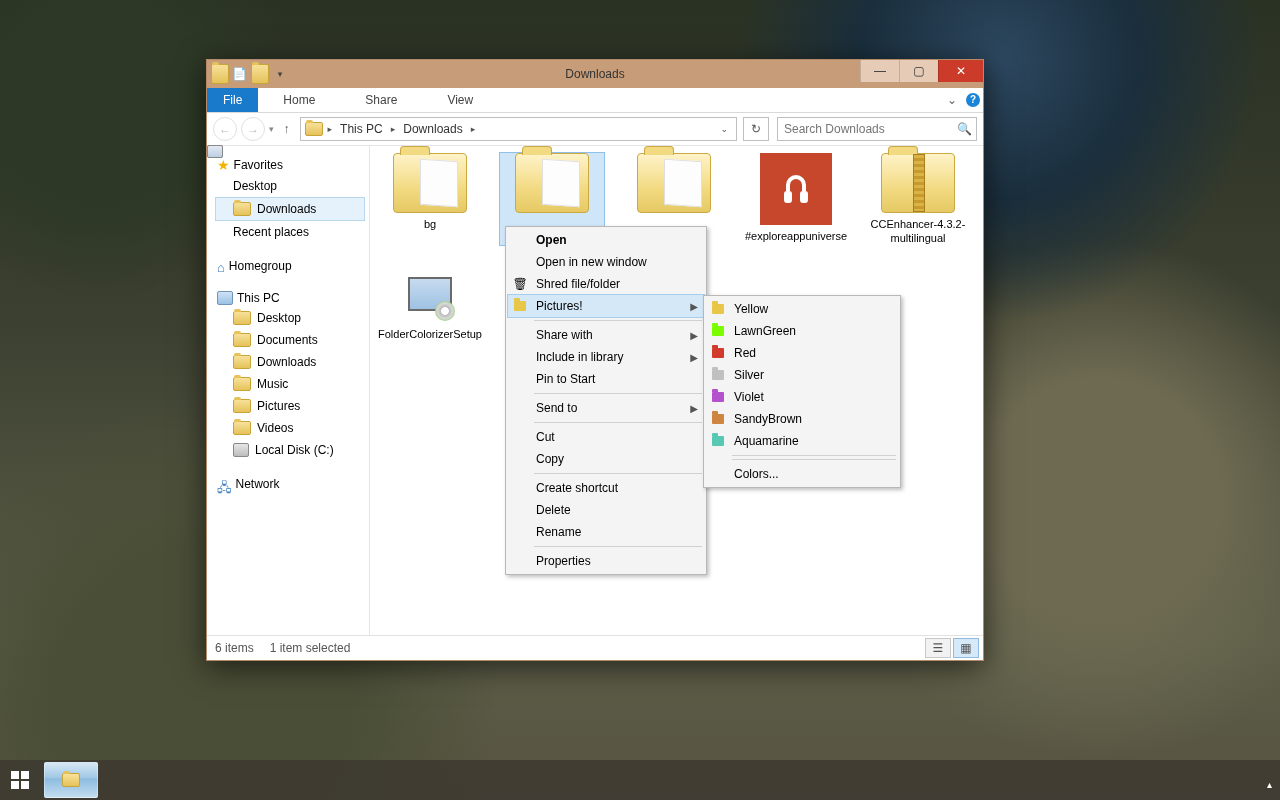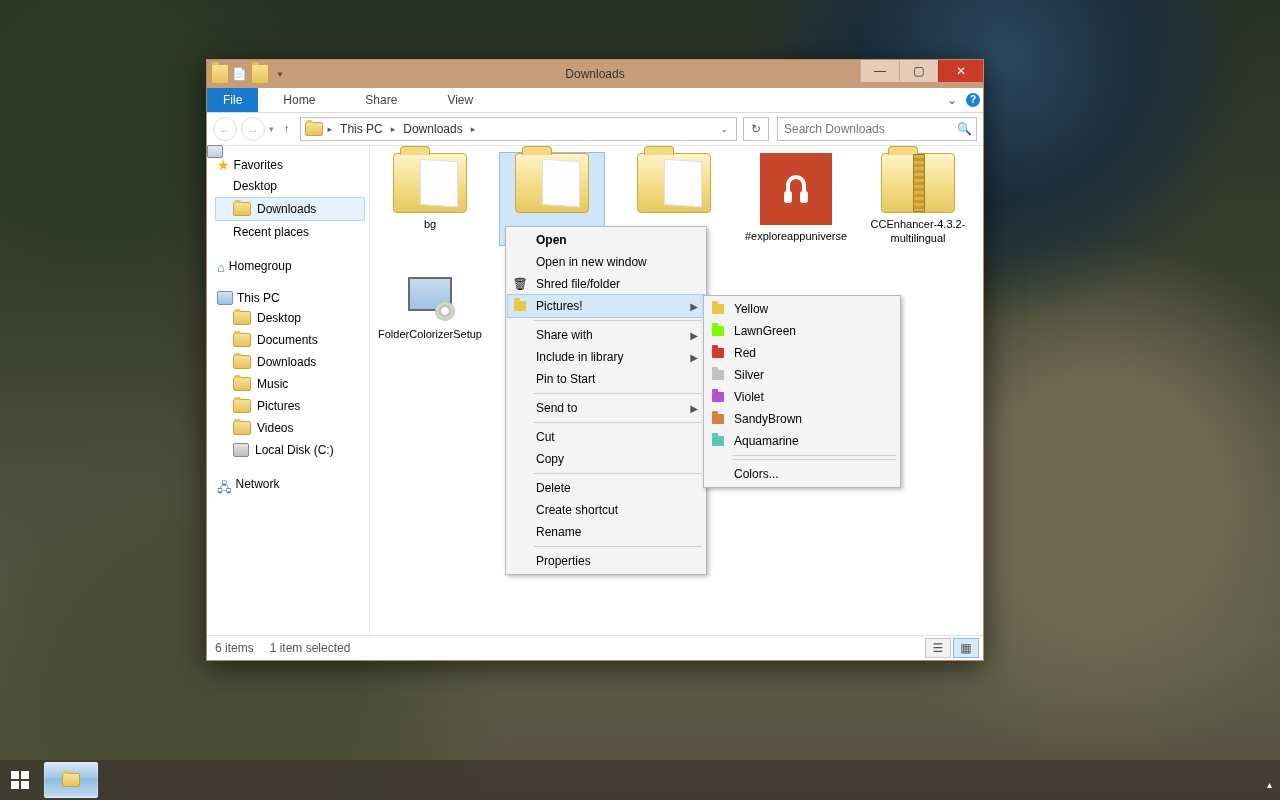--- a/index.html
+++ b/index.html
@@ -323,26 +323,26 @@
     </div>
     <div class="sepline"></div>
     <div class="mi">
       <span>Cut</span>
     </div>
     <div class="mi">
       <span>Copy</span>
     </div>
     <div class="sepline"></div>
     <div class="mi">
+      <span>Create shortcut</span>
+    </div>
+    <div class="mi">
       <span>Delete</span>
     </div>
     <div class="mi">
-      <span>Create shortcut</span>
-    </div>
-    <div class="mi">
       <span>Rename</span>
     </div>
     <div class="sepline"></div>
     <div class="mi">
       <span>Properties</span>
     </div>
   </div>
 
 <div class="menu" id="submenu" style="left:703px;top:295px;width:192px;">
     <div class="mi">

